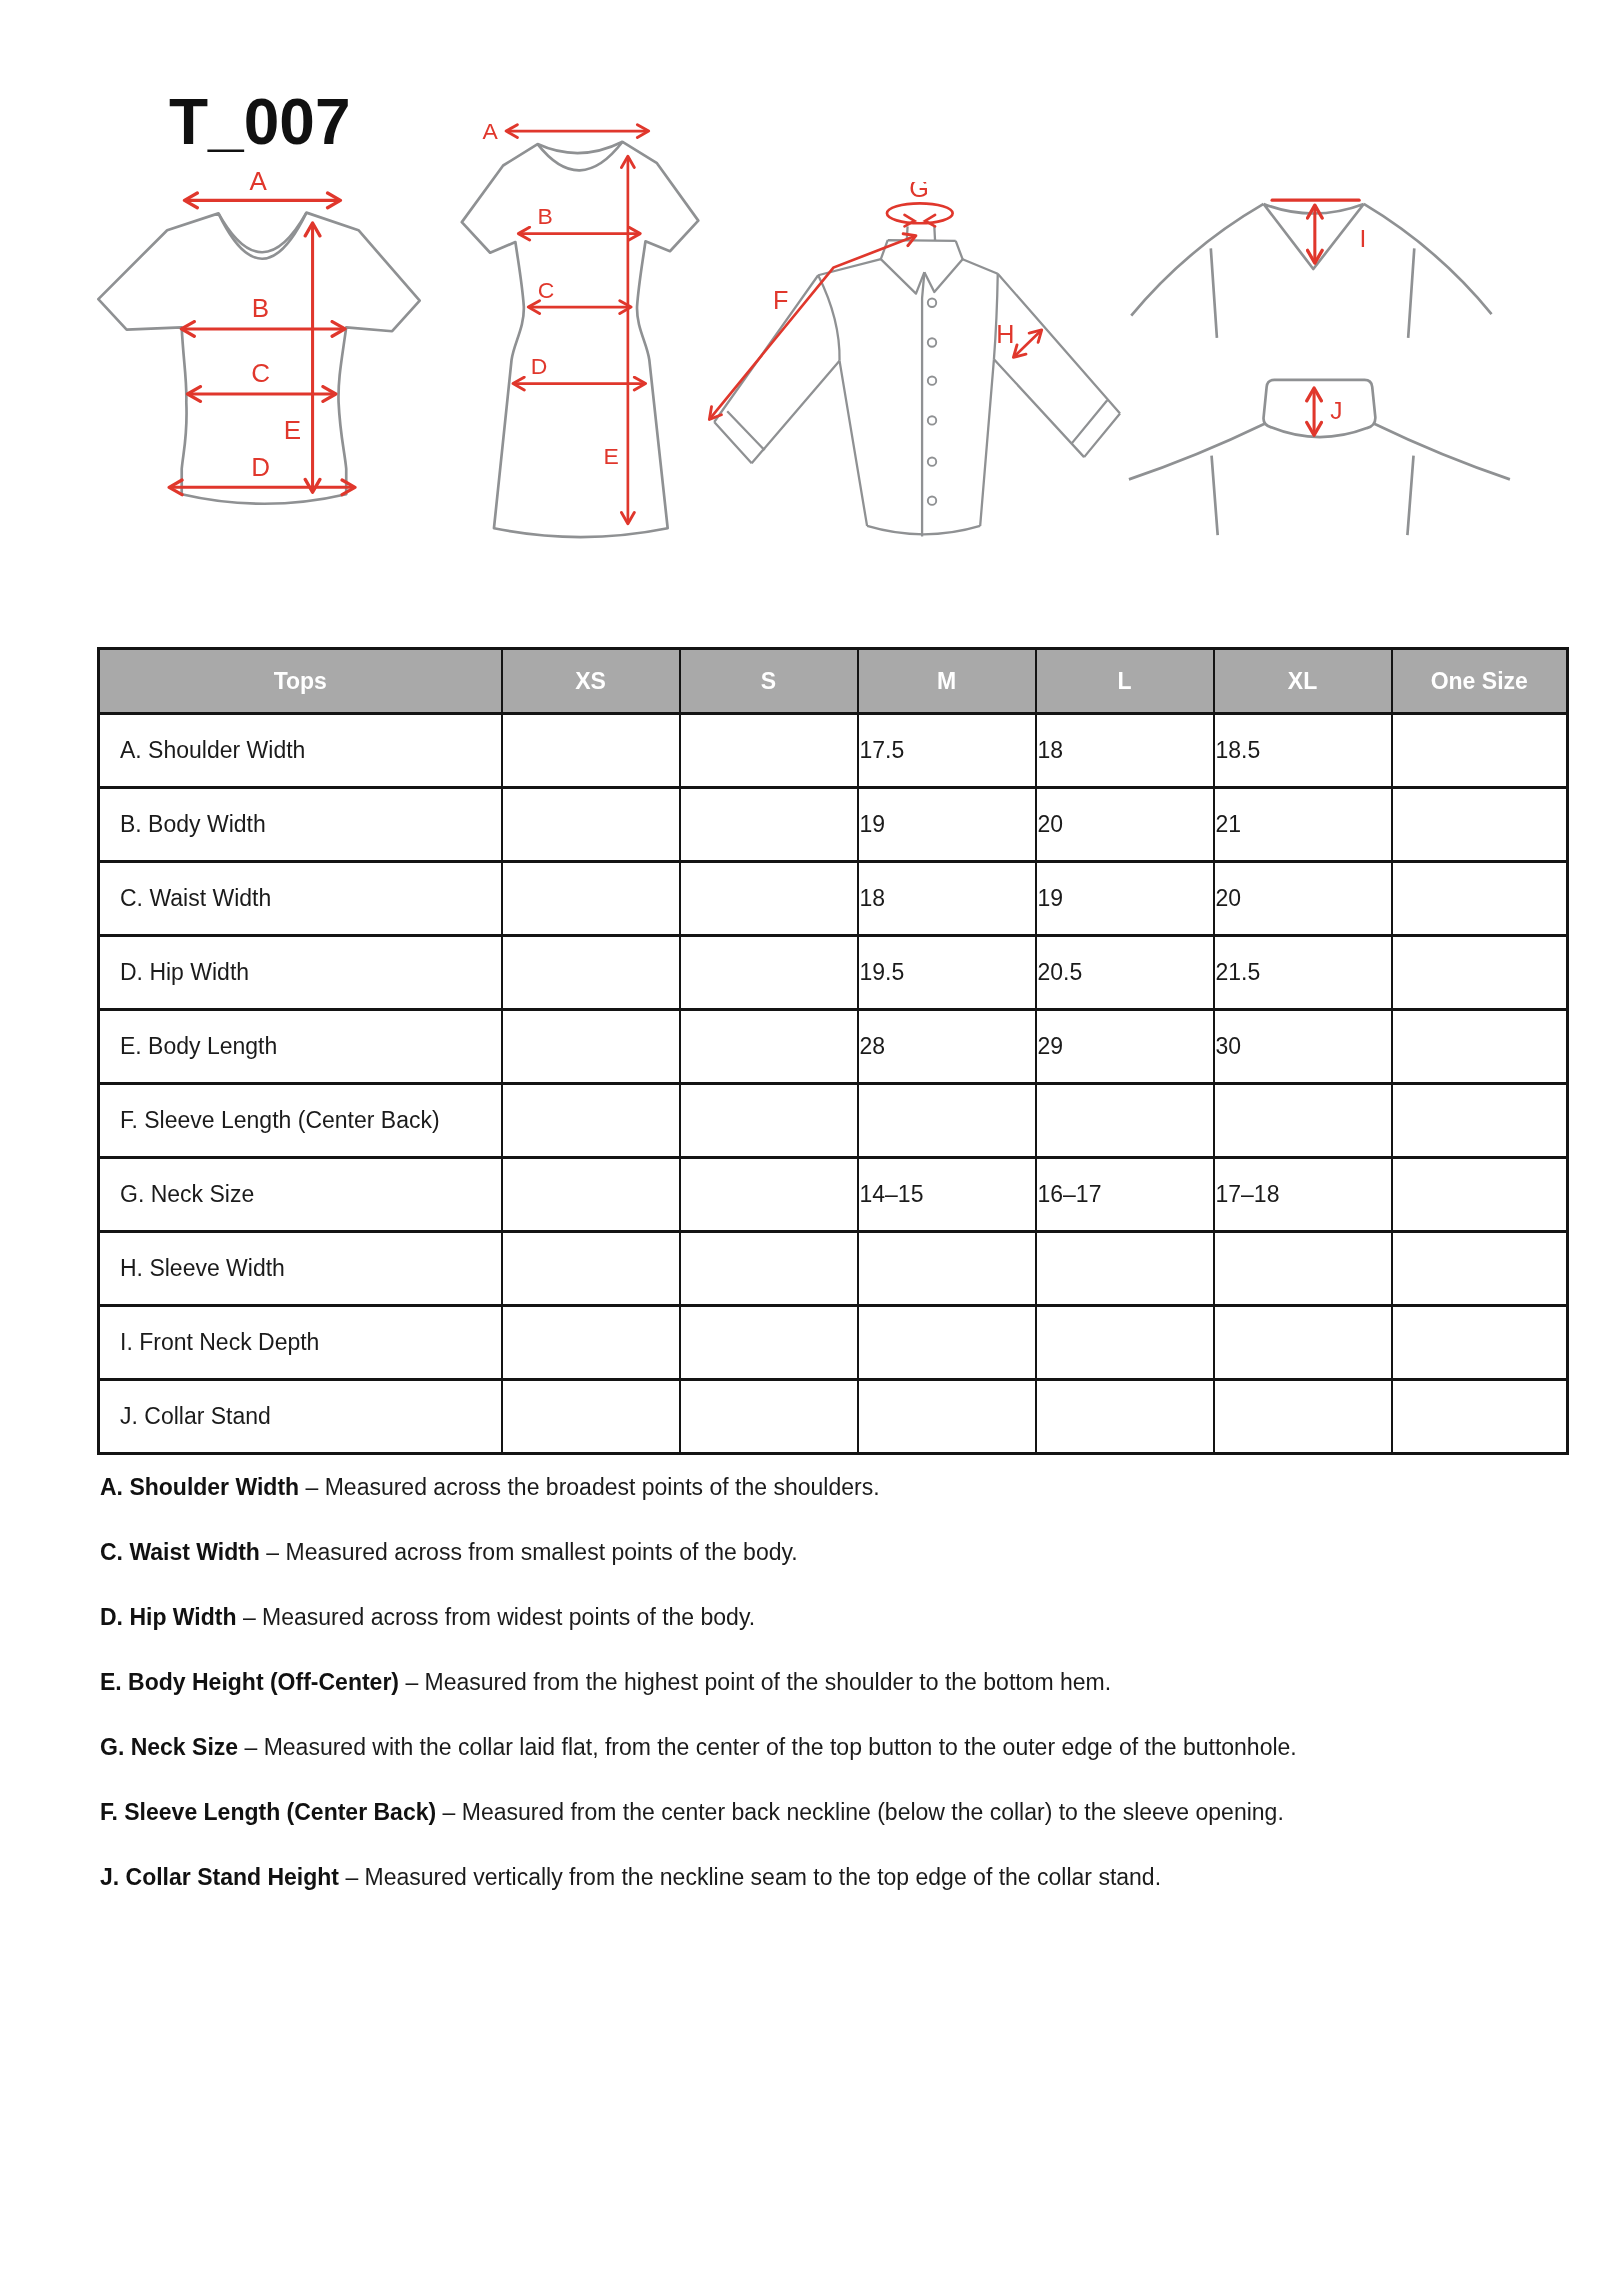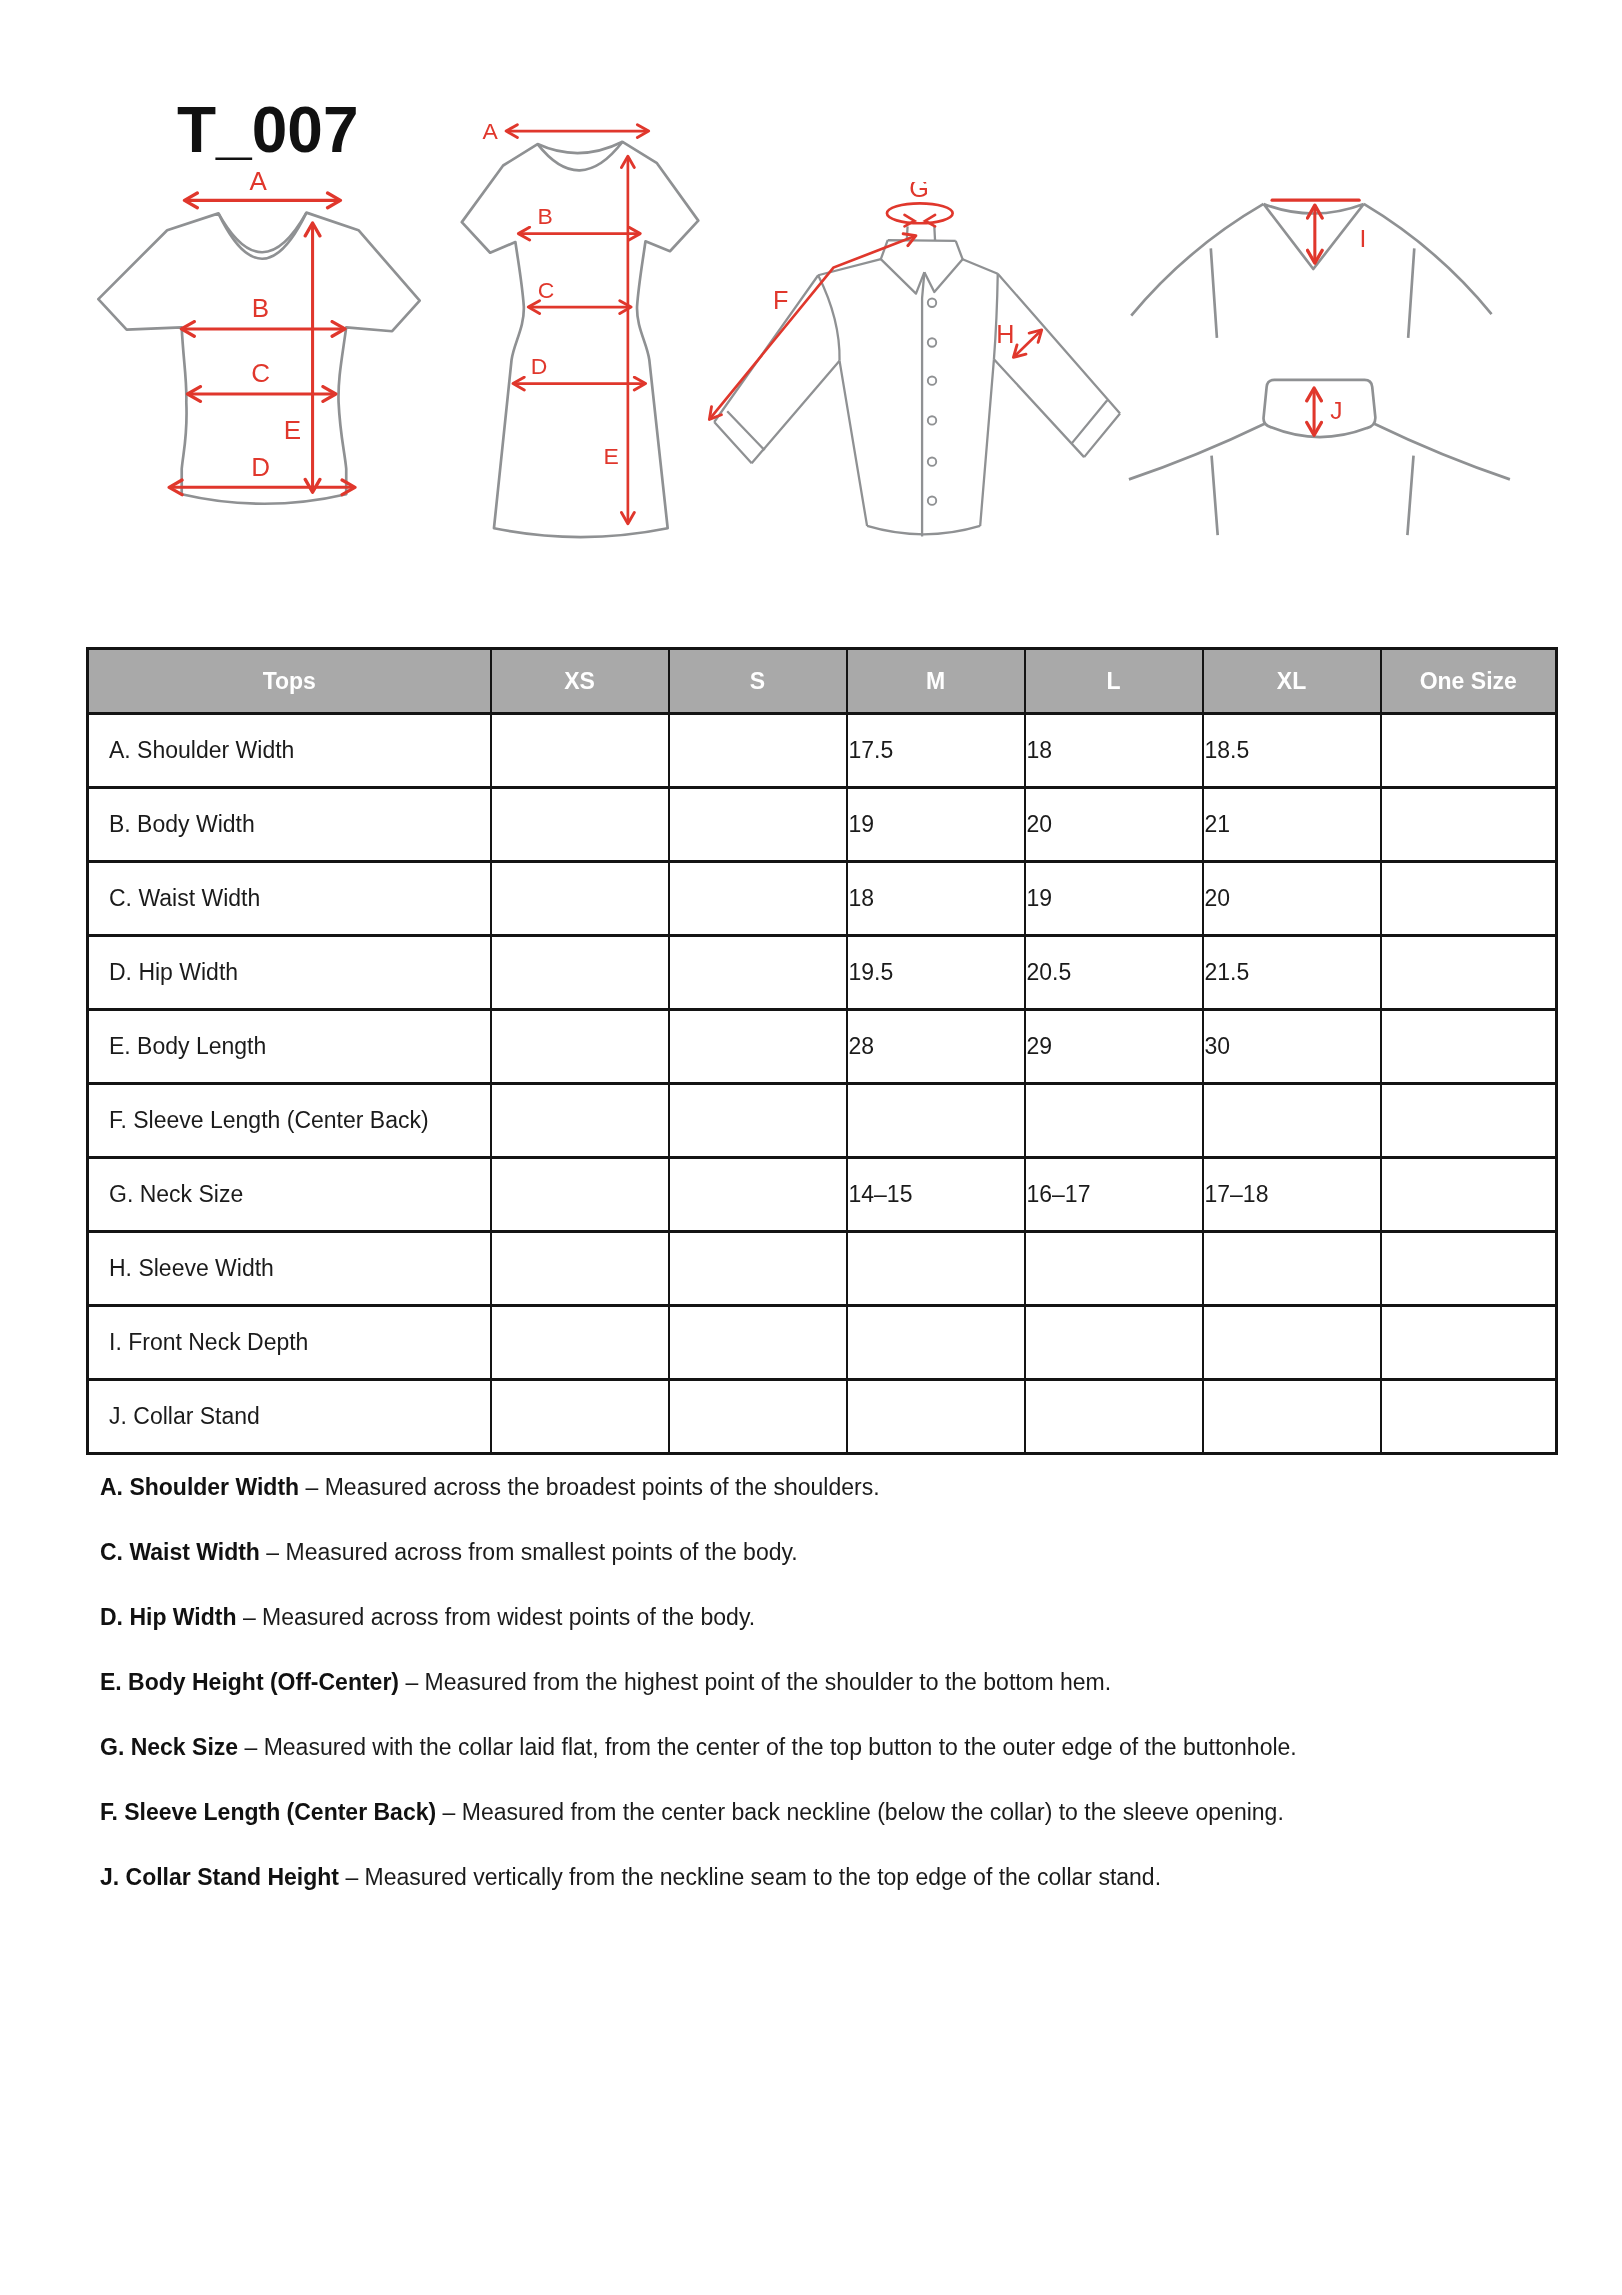--- a/index.html
+++ b/index.html
@@ -1,22 +1,22 @@
 <!DOCTYPE html>
 <html style="font-size:12.2px"><head>
 <meta charset="utf-8">
 <style>
   html,body{margin:0;padding:0;background:#ffffff;}
   #page{position:relative;width:1623px;height:2295px;background:#fff;
         font-family:"Liberation Sans",sans-serif;color:#1b1b1b;overflow:hidden;}
-  .title{position:absolute;left:165px;top:81px;margin:12px;font-size:64px;font-weight:700;
+  .title{position:absolute;left:165px;top:81px;margin:4px;font-size:64px;font-weight:700;
          letter-spacing:0;color:#111;}
   svg.diag{position:absolute;}
   
-  #table-wrap{position:absolute;left:86px;top:647px;}
+  #table-wrap{position:absolute;left:97px;top:647px;}
   table.size{border-collapse:collapse;table-layout:fixed;width:1467px;border:3.1px solid #141414;}
   table.size th,table.size td{border-left:2.3px solid #141414;border-right:2.3px solid #141414;
         border-top:3.1px solid #141414;border-bottom:3.1px solid #141414;overflow:hidden;}
   table.size thead th{height:60px;background:#a9a9a9;color:#ffffff;font-size:23px;
         font-weight:700;text-align:center;border-bottom-width:3.8px;}
   table.size tbody td{height:69px;font-size:23px;color:#1b1b1b;background:#fff;}
   td.lbl{text-align:left;padding-left:20px;}
   td.val{text-align:left;}
   
   #descs{position:absolute;left:100px;top:1470px;width:1412px;}

